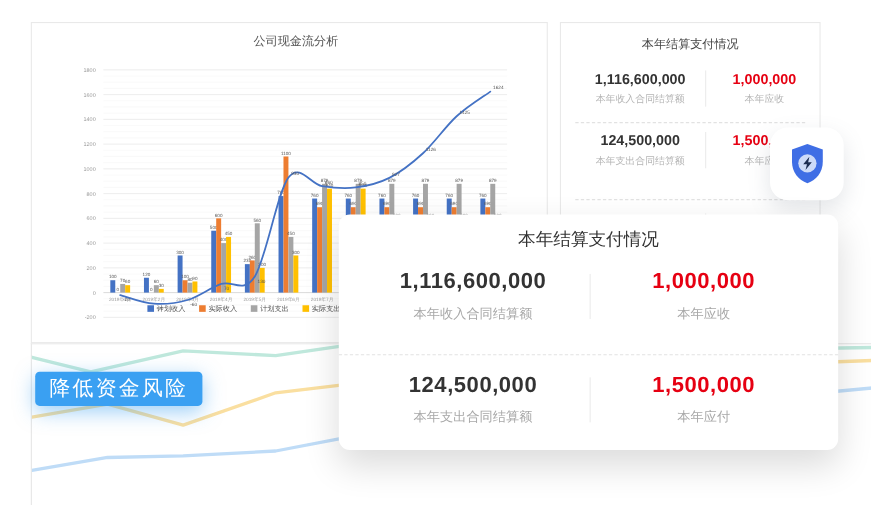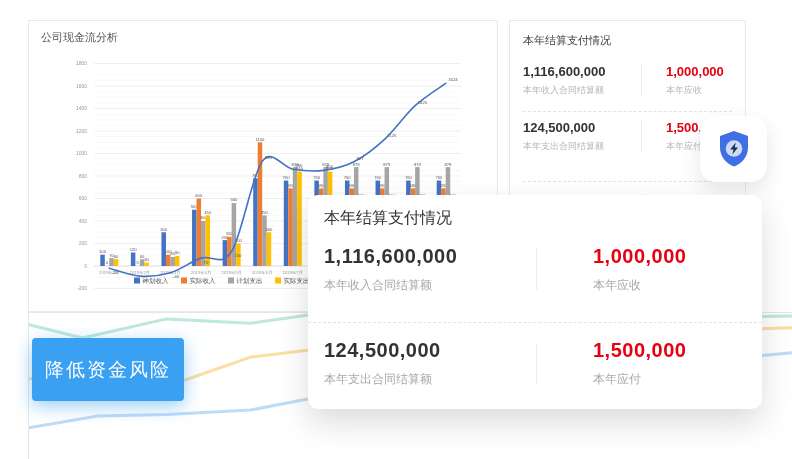--- a/index.html
+++ b/index.html
@@ -1,16 +1,16 @@
 <!DOCTYPE html>
 <html><head>
 <meta charset="utf-8">
 <style>
   html,body{margin:0;padding:0;background:#fff;font-family:"Liberation Sans","DejaVu Sans",sans-serif;}
-  .stage{position:relative;width:792px;height:459px;background:#fff;overflow:hidden;}
+  .stage{position:relative;width:792px;height:459px;background:#fff;overflow:hidden;text-align:center;}
 
   
   .chart-card{position:absolute;left:28px;top:20px;width:470px;height:292px;background:#fff;
     border:1px solid #e9e9e9;box-sizing:border-box;z-index:1;}
   .chart-card .card-title{margin:9px 0 0 12px;font-size:11px;font-weight:normal;color:#555;}
   .chart-card svg{position:absolute;left:0;top:30px;}
 
   
   .panel{position:absolute;left:509px;top:20px;width:237px;height:292px;background:#fff;
     border:1px solid #e9e9e9;box-sizing:border-box;padding:10px 13px;z-index:1;}
@@ -42,21 +42,21 @@
   .b-val{font-size:20px;font-weight:bold;color:#333;letter-spacing:.5px;}
   .b-val.red{color:#e60012;}
   .b-lab{font-size:12px;color:#a8a8a8;margin-top:9px;}
   .popup-divider{border-top:1px dashed #e2e2e2;margin:28px -16px 0;}
 
   
   .bottom-section{position:absolute;left:28px;top:312px;width:764px;height:147px;
     border-left:1px solid #e6e6e6;border-top:1px solid #e6e6e6;z-index:0;}
 
   
-  .badge{position:absolute;left:32px;top:338px;height:31px;padding:16px 13px;background:#3aa0f2;
+  .badge{position:absolute;left:32px;top:338px;height:31px;padding:0 13px;background:#3aa0f2;
     border-radius:4px;color:#fff;font-size:19px;line-height:31px;letter-spacing:2px;z-index:9;
     box-shadow:0 5px 18px rgba(58,160,242,.5);}
 </style>
 </head>
 <body>
 
 <div class="stage">
 
   <div class="bottom-section">
     <svg id="bg-chart-svg" width="764" height="147" viewBox="0 0 764 147">

